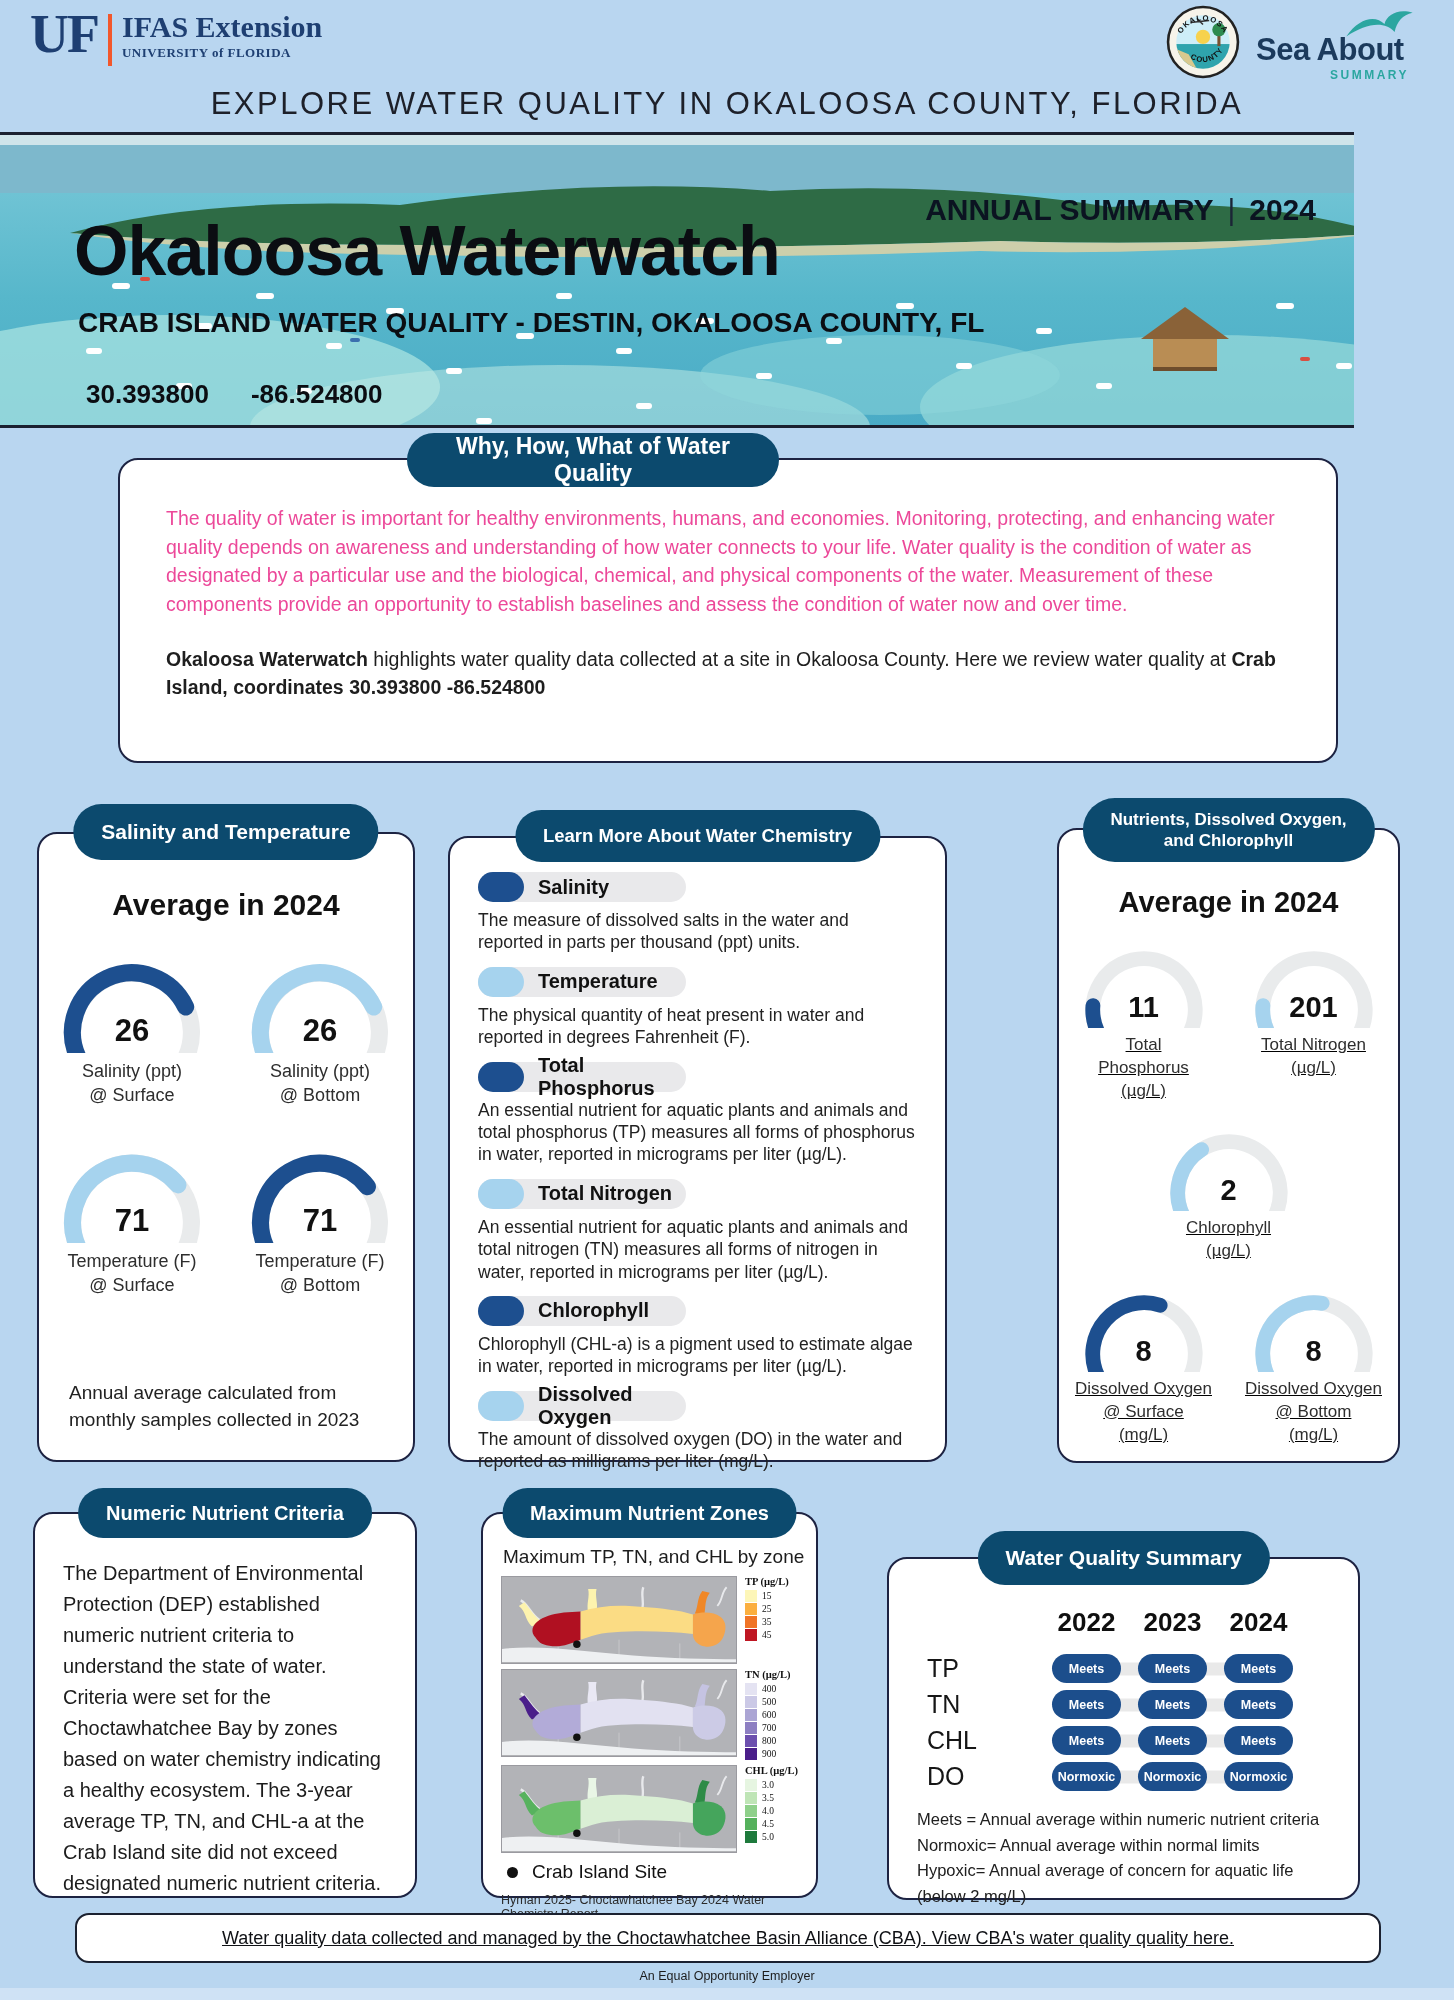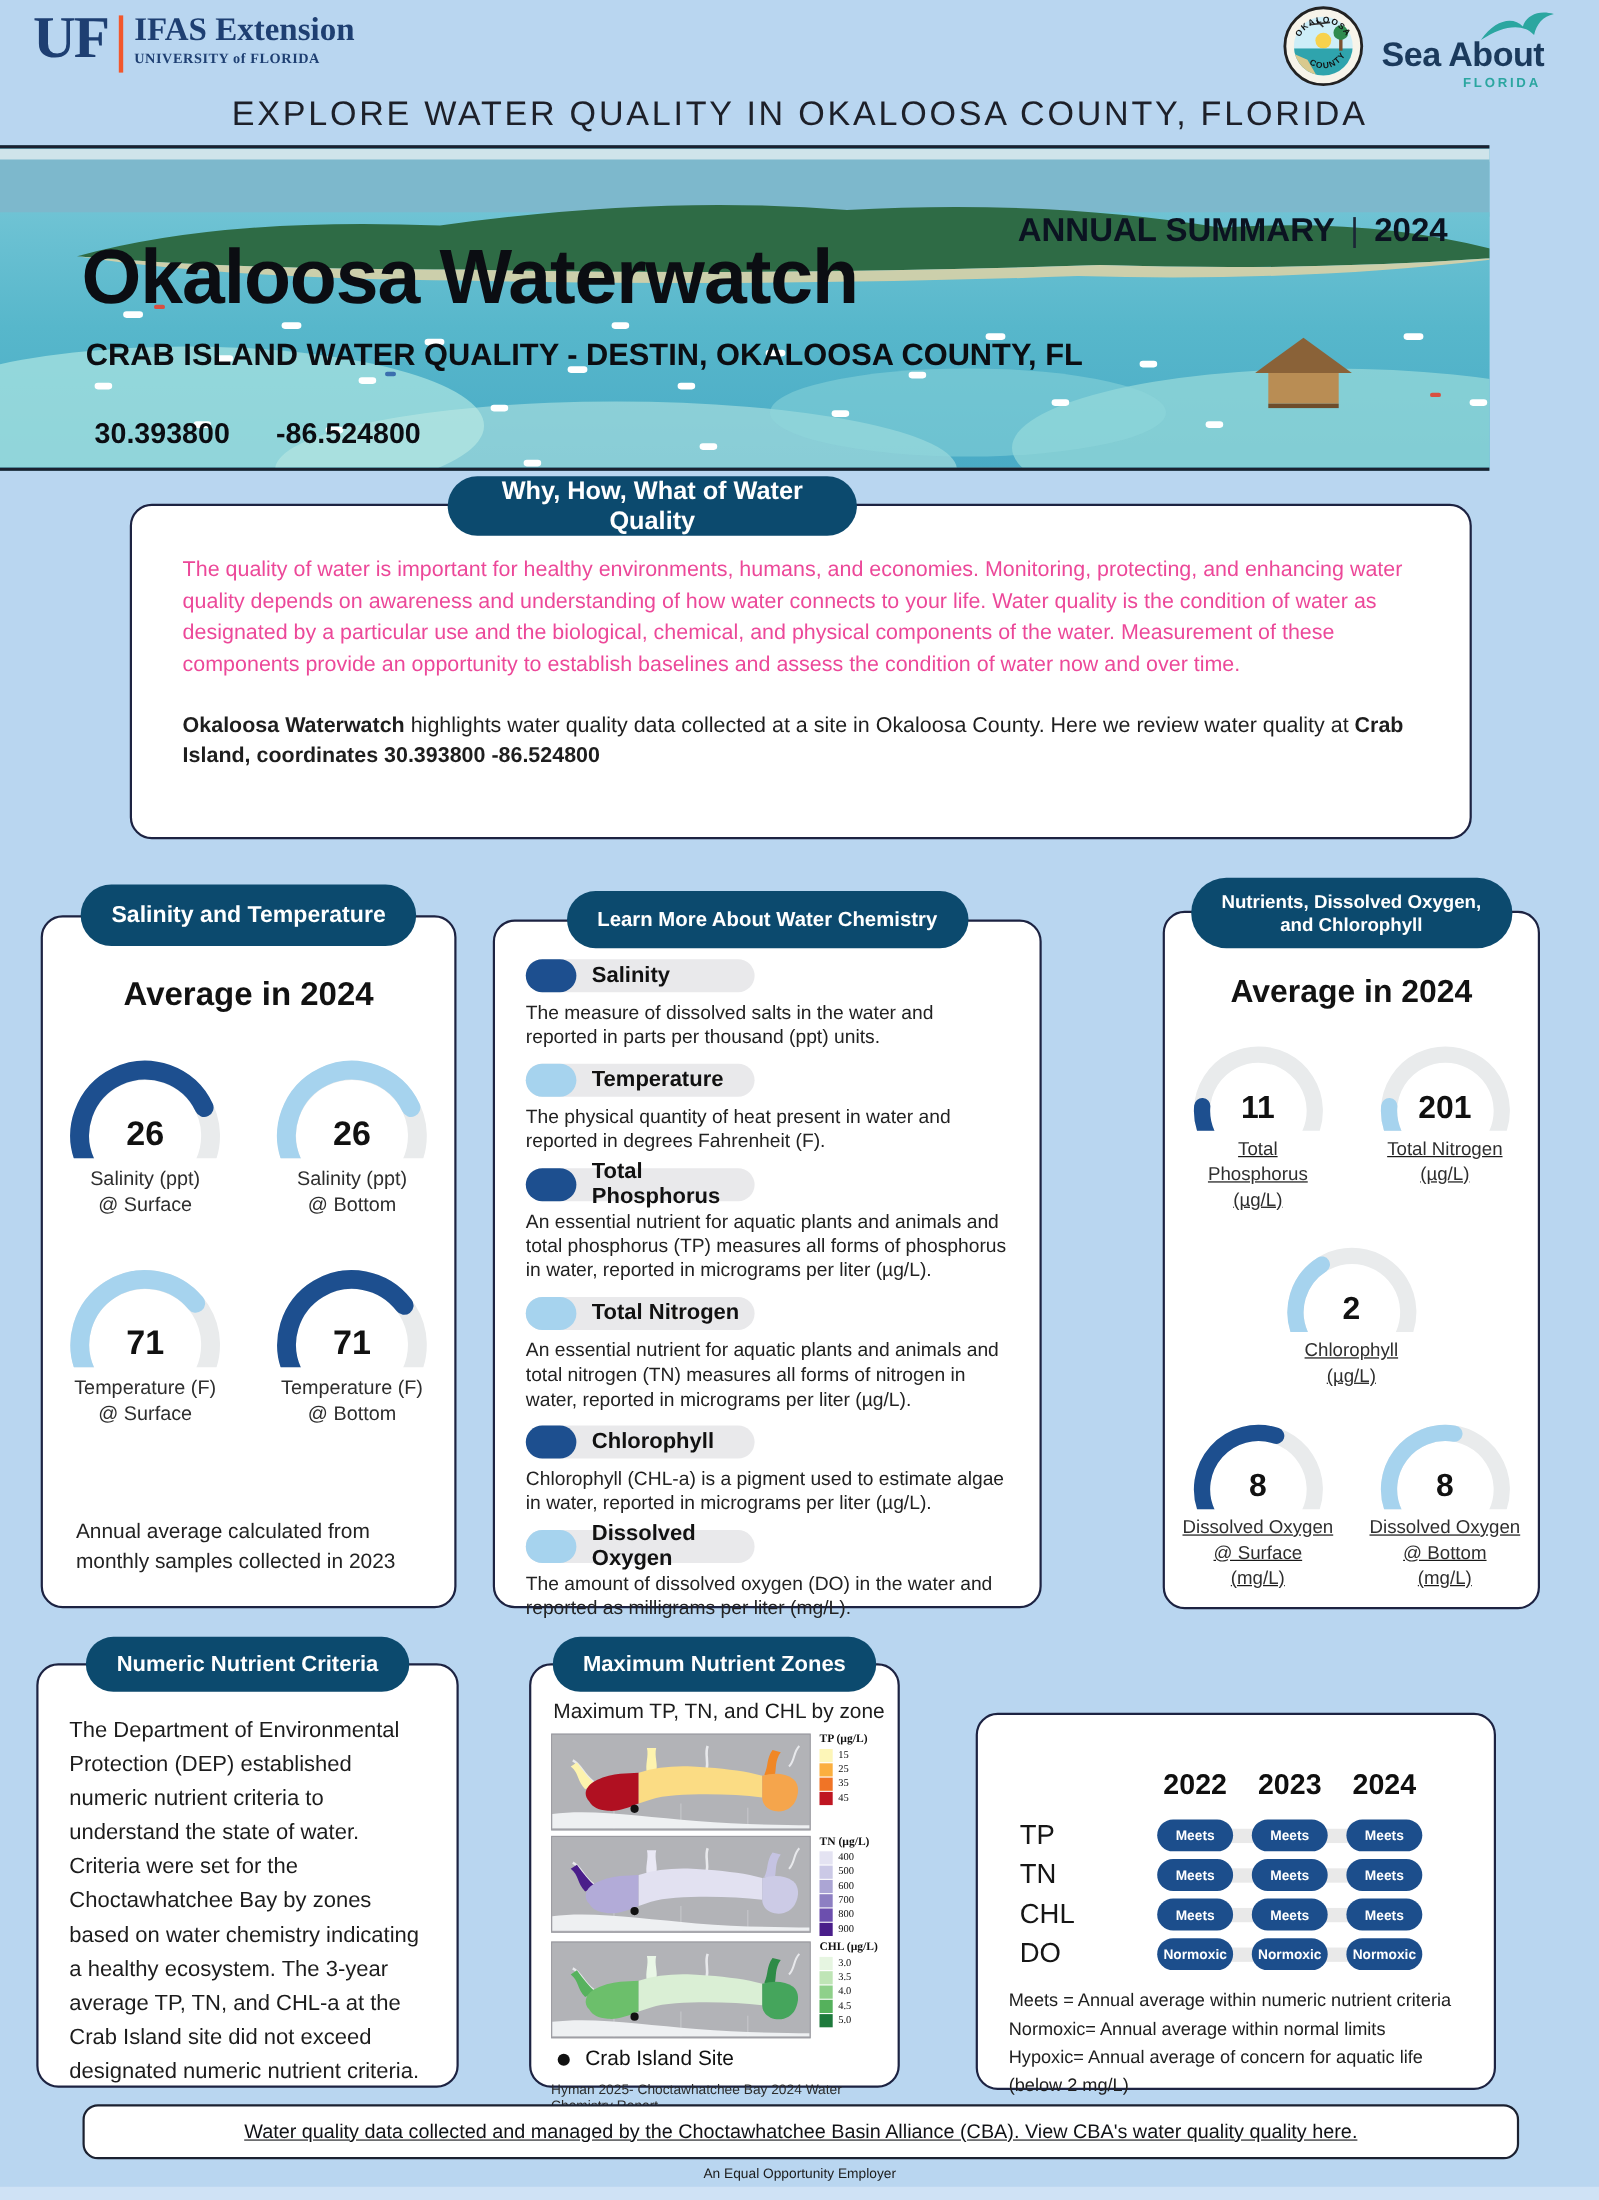--- a/index.html
+++ b/index.html
@@ -152,21 +152,21 @@
     </svg>
   </div>
 
   <div id="seagrant">
     <span class="sg-bird">
       <svg viewBox="0 0 64 32" width="72" height="36" xmlns="http://www.w3.org/2000/svg">
         <path d="M2,27 C14,10 28,8 36,16 C38,8 48,2 61,6 C52,8 47,14 45,23 C36,13 20,15 2,27 Z" fill="#2ba6a0"></path>
       </svg>
     </span>
     <div class="sg-name">Sea About</div>
-    <div class="sg-sub">FLORIDA</div>
+    <div class="sg-sub">SUMMARY</div>
   </div>
 
   <div id="banner-title">EXPLORE WATER QUALITY IN OKALOOSA COUNTY, FLORIDA</div>
 
   <div id="hero">
     <svg viewBox="0 0 1454 290" width="1454" height="290" xmlns="http://www.w3.org/2000/svg">
       <defs>
         <linearGradient id="wg" x1="0" y1="0" x2="0" y2="1">
           <stop offset="0%" stop-color="#6fc3d4"></stop>
           <stop offset="45%" stop-color="#57b7cb"></stop>
@@ -565,20 +565,21 @@
         </div>
       </div>
     <div class="site-legend">
       <span class="site-dot"></span>
       <span>Crab Island Site</span>
     </div>
     <div class="map-caption">Hyman 2025- Choctawhatchee Bay 2024 Water Chemistry Report</div>
   </div>
 
   <div class="card" id="sum-card">
+    <div class="pill" id="sum-pill">Water Quality Summary</div>
     <div id="sum-years">
         <span class="year">2022</span>
         <span class="year">2023</span>
         <span class="year">2024</span>
       </div>
     <div id="sum-rows">
         <div class="sum-row">
           <span class="sum-param">TP</span>
      <div class="sum-pills">
        <span class="connector"></span>

